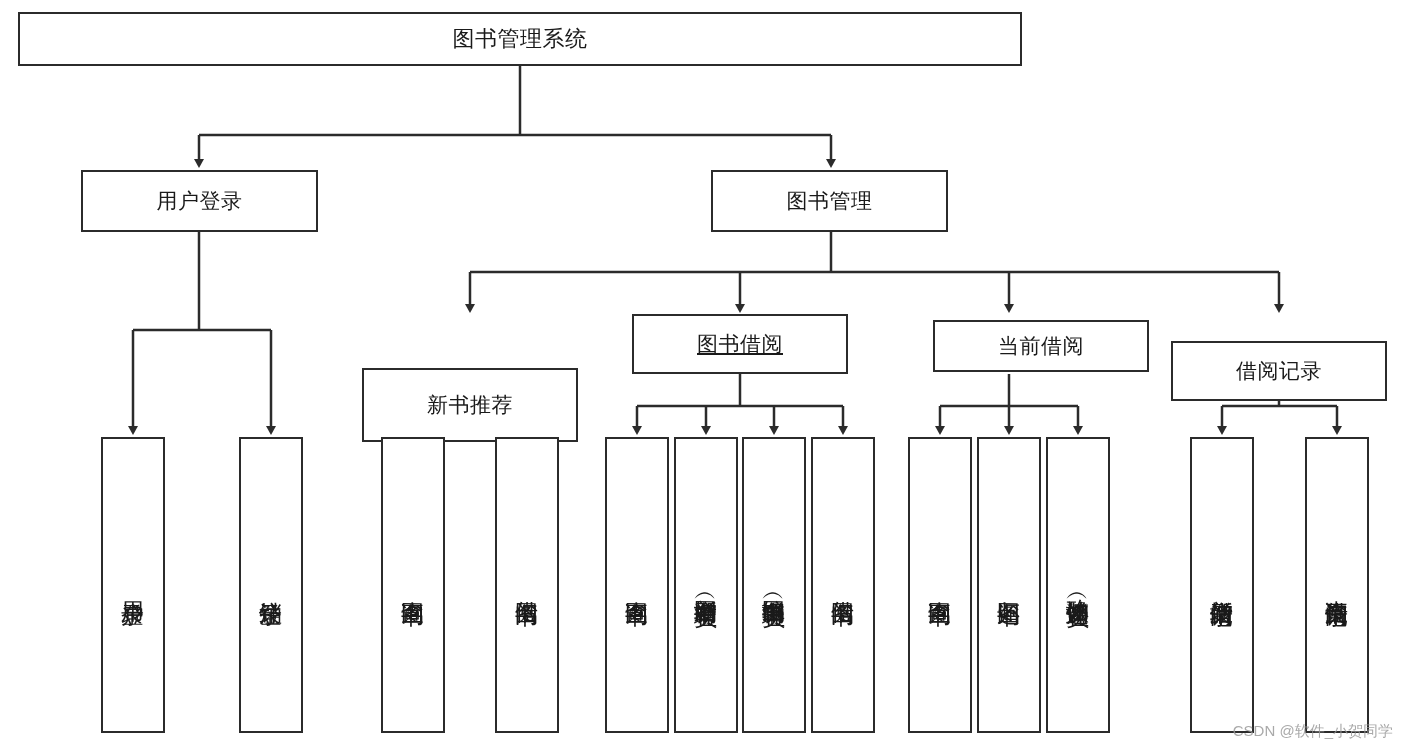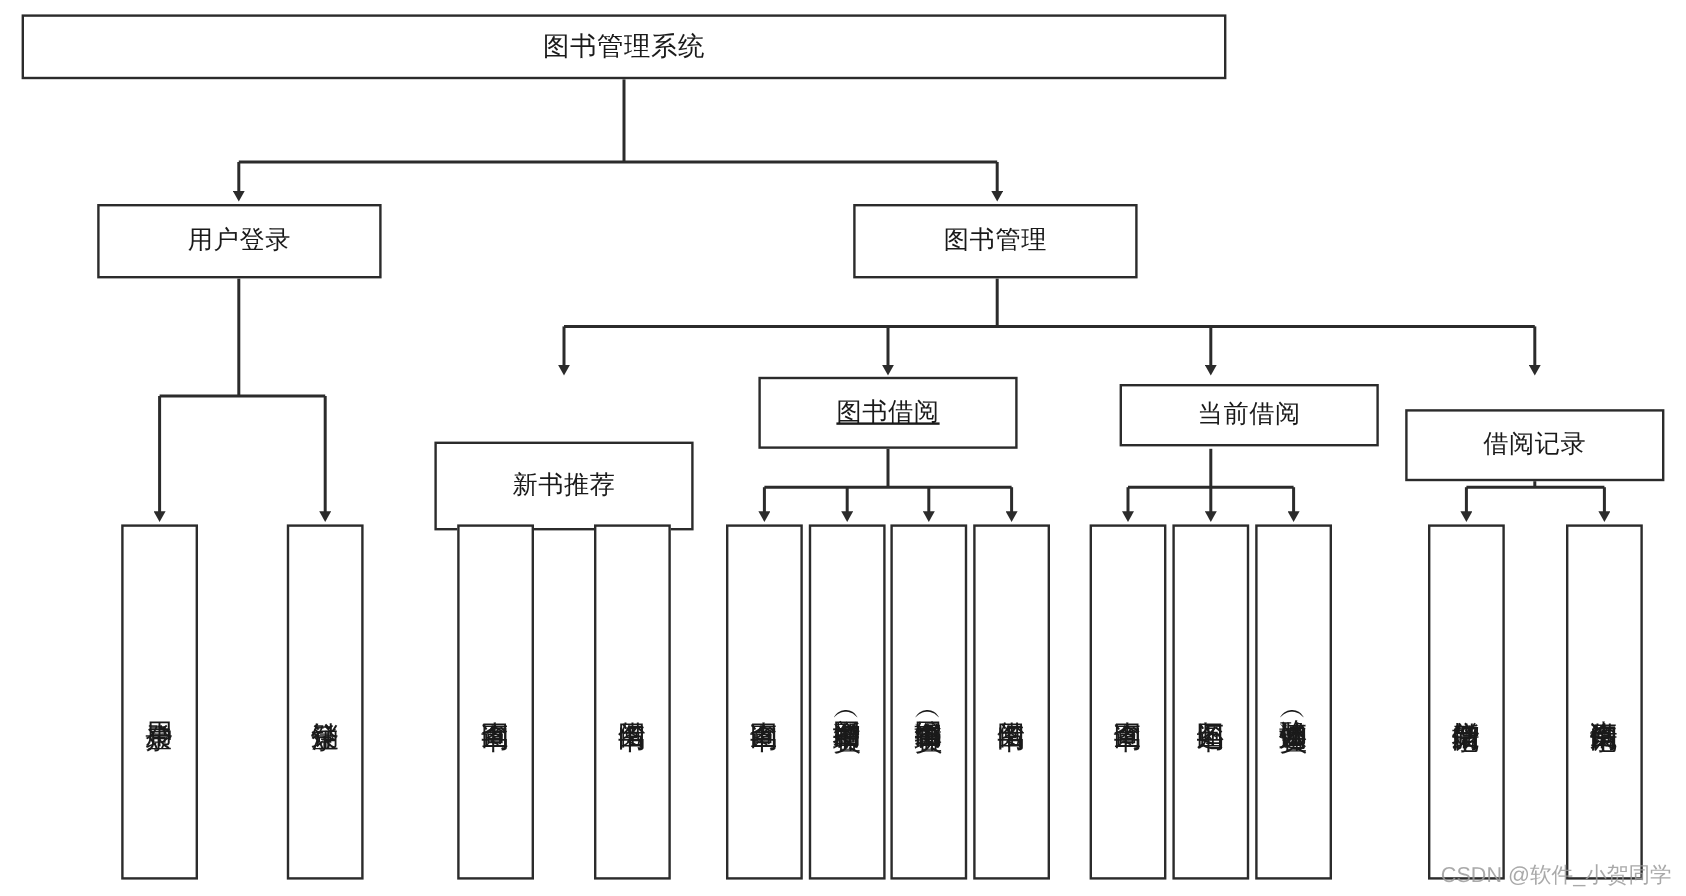--- a/index.html
+++ b/index.html
@@ -61,21 +61,21 @@
     text-orientation: upright;
     font-size: 23px;
     line-height: 1.05;
     letter-spacing: 1px;
     white-space: nowrap;
   }
   .watermark {
     position: absolute;
     right: 12px;
     bottom: 6px;
-    font-size: 18px;
+    font-size: 15px;
     color: #9b9b9b;
     opacity: 0.85;
     white-space: nowrap;
     font-family: "Liberation Sans", "DejaVu Sans", sans-serif;
   }
 </style>
 </head>
 <body>
 
 <div id="canvas">

